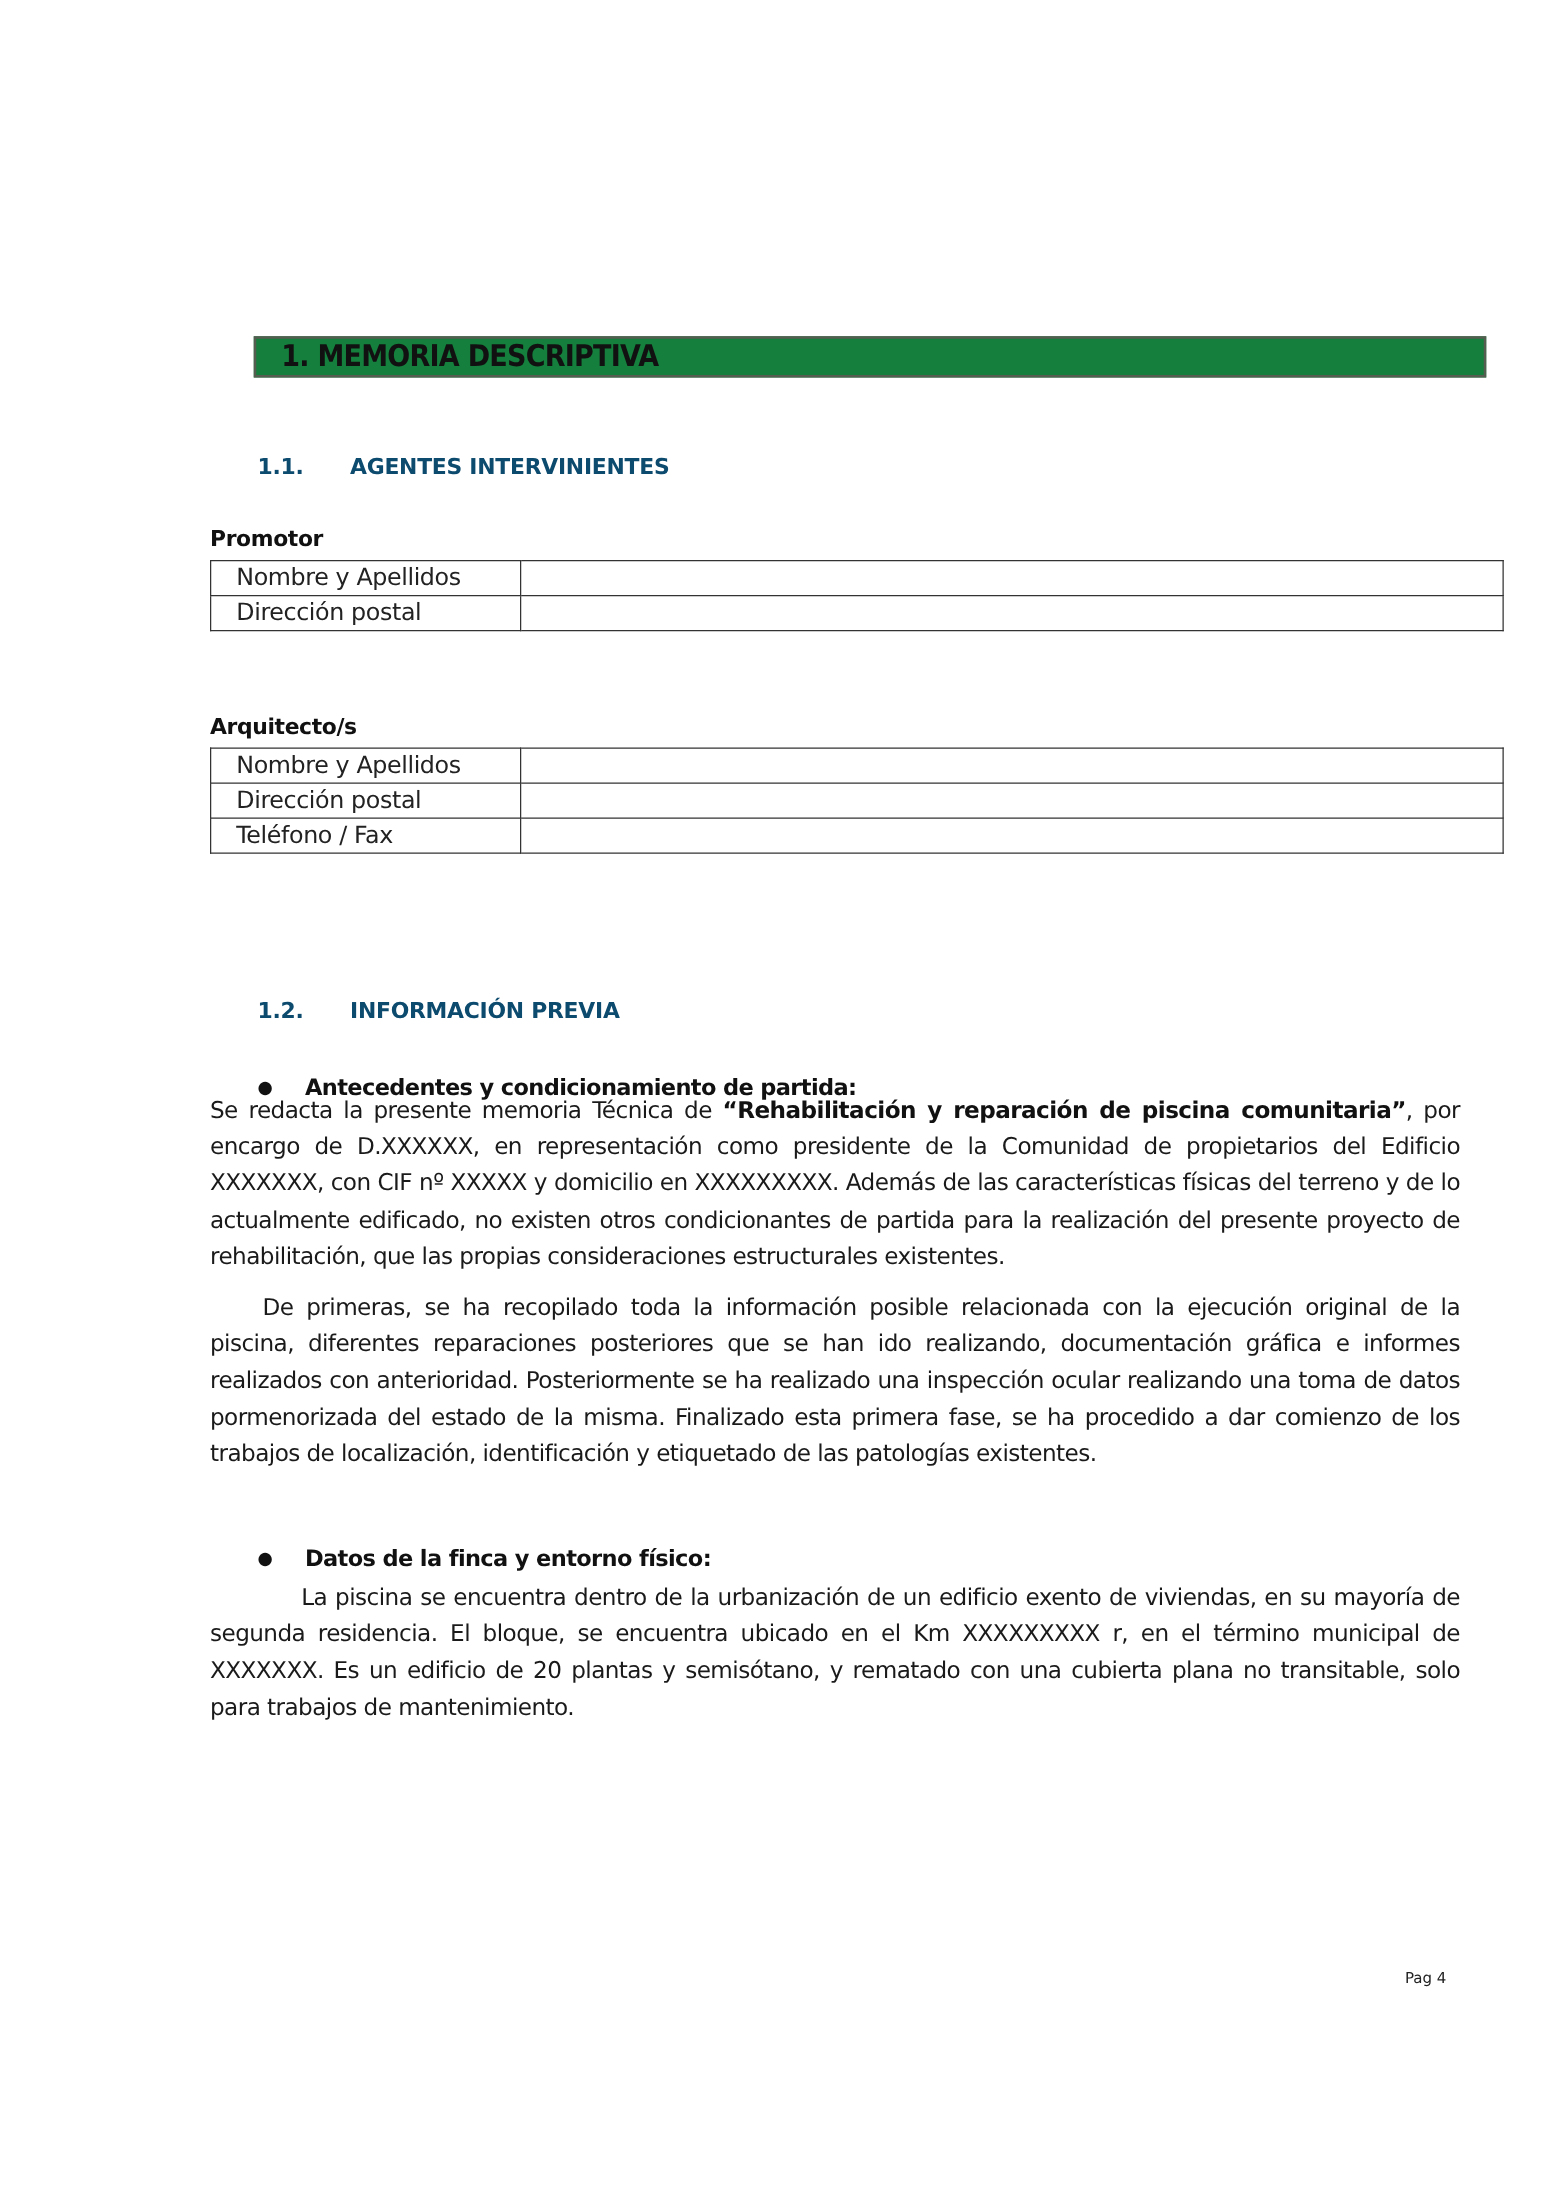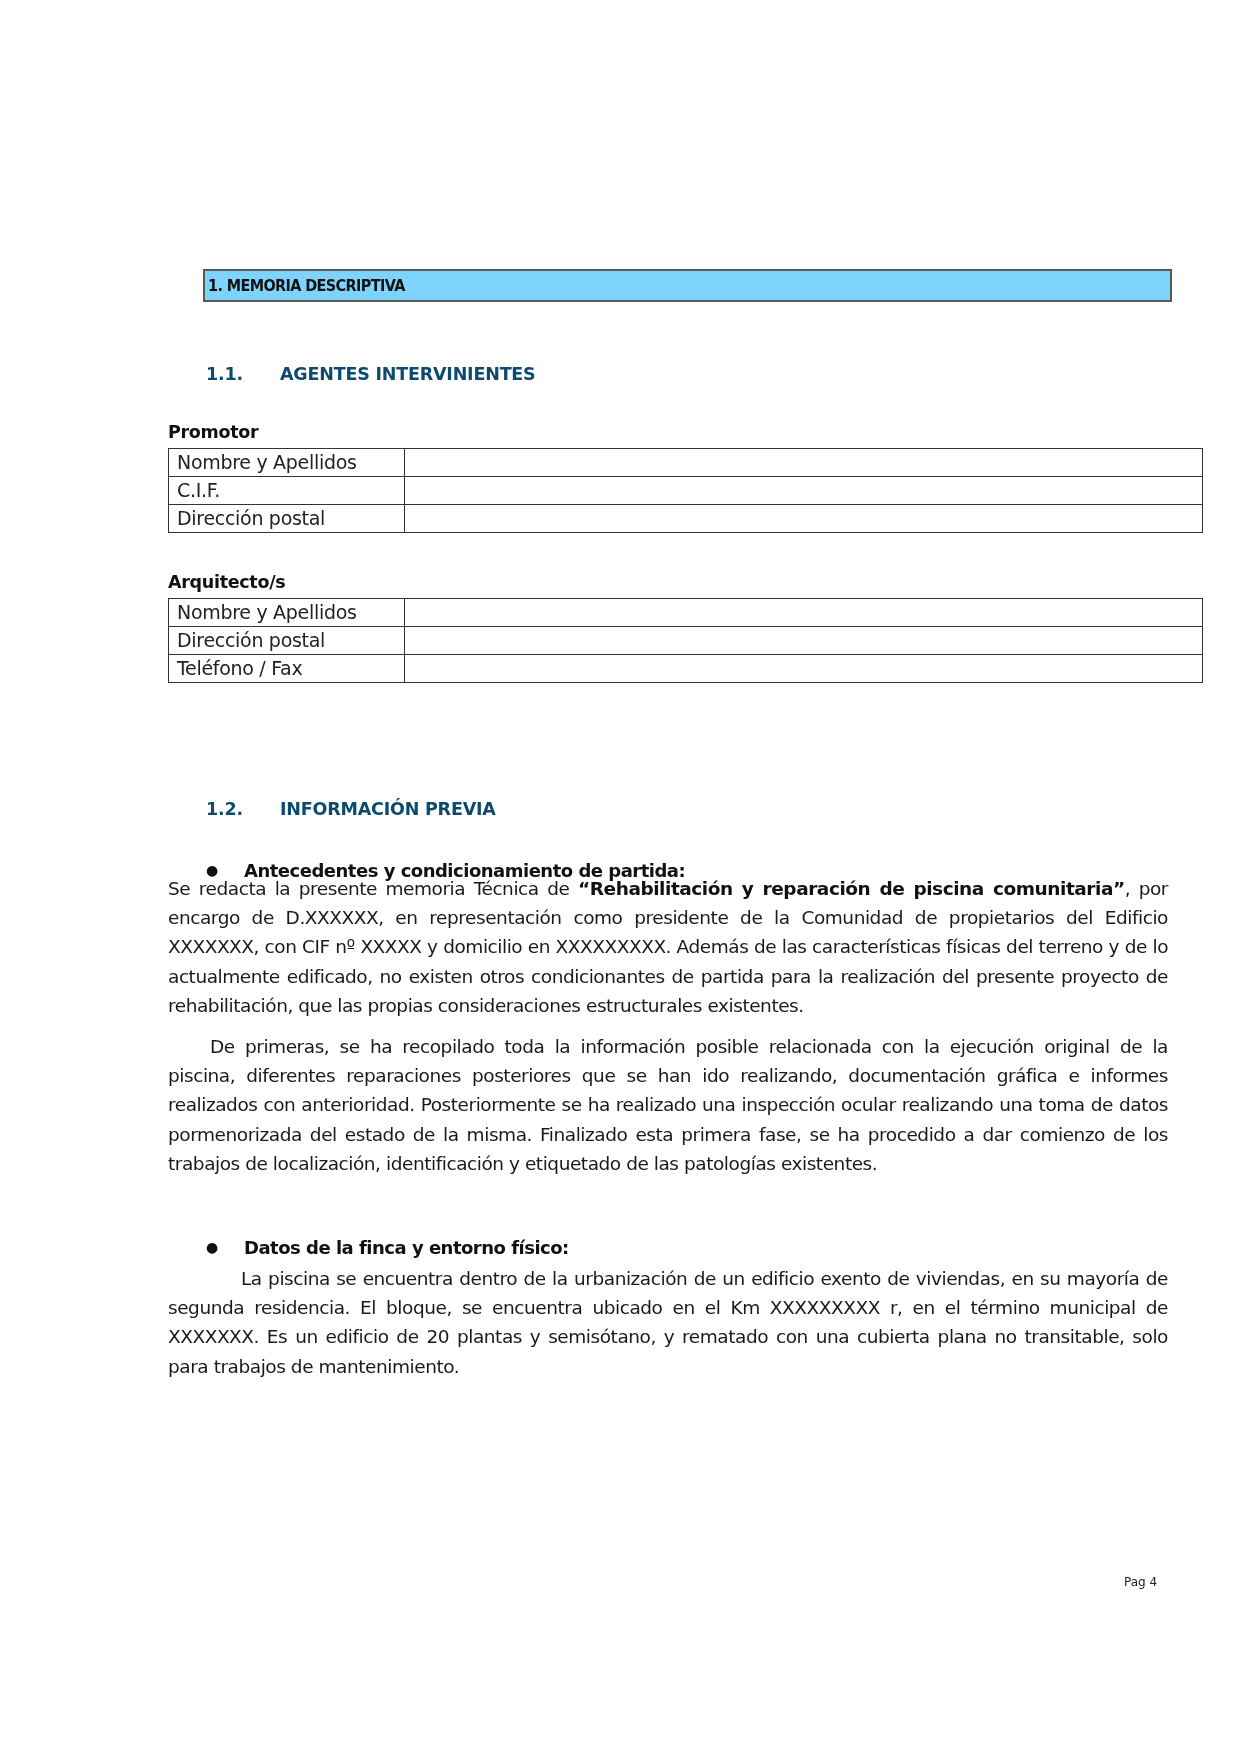--- a/index.html
+++ b/index.html
@@ -20,27 +20,27 @@
       left: 0; top: 0;
       width: 1241px;
       height: 1755px;
     }
     .chapter-header {
       position: absolute;
       left: 203px;
       top: 269px;
       width: 962px;
       height: 29px;
-      background: #7dd3fc;
+      background: #15803d;
       border: 2px solid #555c50;
       font-family: "DejaVu Sans Condensed", "DejaVu Sans", sans-serif;
       font-weight: bold;
-      font-size: 16px;
+      font-size: 24px;
       line-height: 29px;
-      padding-left: 3px;
+      padding-left: 20px;
       letter-spacing: -0.6px;
       color: #111;
     }
     .section-heading {
       position: absolute;
       left: 206px;
       font-weight: bold;
       font-size: 17.5px;
       color: #0c4a6e;
       letter-spacing: -0.2px;
@@ -60,21 +60,21 @@
     table.agents {
       position: absolute;
       left: 168px;
       width: 1035px;
       border-collapse: collapse;
       table-layout: fixed;
     }
     table.agents td {
       border: 1.5px solid #333;
       height: 27px;
-      padding: 0 0 0 8px;
+      padding: 0 0 0 20px;
       font-size: 19px;
       line-height: 27px;
       color: #222;
       letter-spacing: -0.3px;
       white-space: nowrap;
       overflow: hidden;
     }
     table.agents td.label { width: 227px; }
     .bullet-heading {
       position: absolute;
@@ -121,24 +121,20 @@
   </div>
 
   <div class="table-title" style="top:422px;">Promotor</div>
   <table class="agents" style="top:448px;">
     <tbody>
         <tr>
       <td class="label">Nombre y Apellidos</td>
       <td></td>
     </tr>
     <tr>
-      <td class="label">C.I.F.</td>
-      <td></td>
-    </tr>
-    <tr>
       <td class="label">Dirección postal</td>
       <td></td>
     </tr>
   </tbody>
     </table>
 
   <div class="table-title" style="top:572px;">Arquitecto/s</div>
   <table class="agents" style="top:598px;">
     <tbody>
         <tr>

